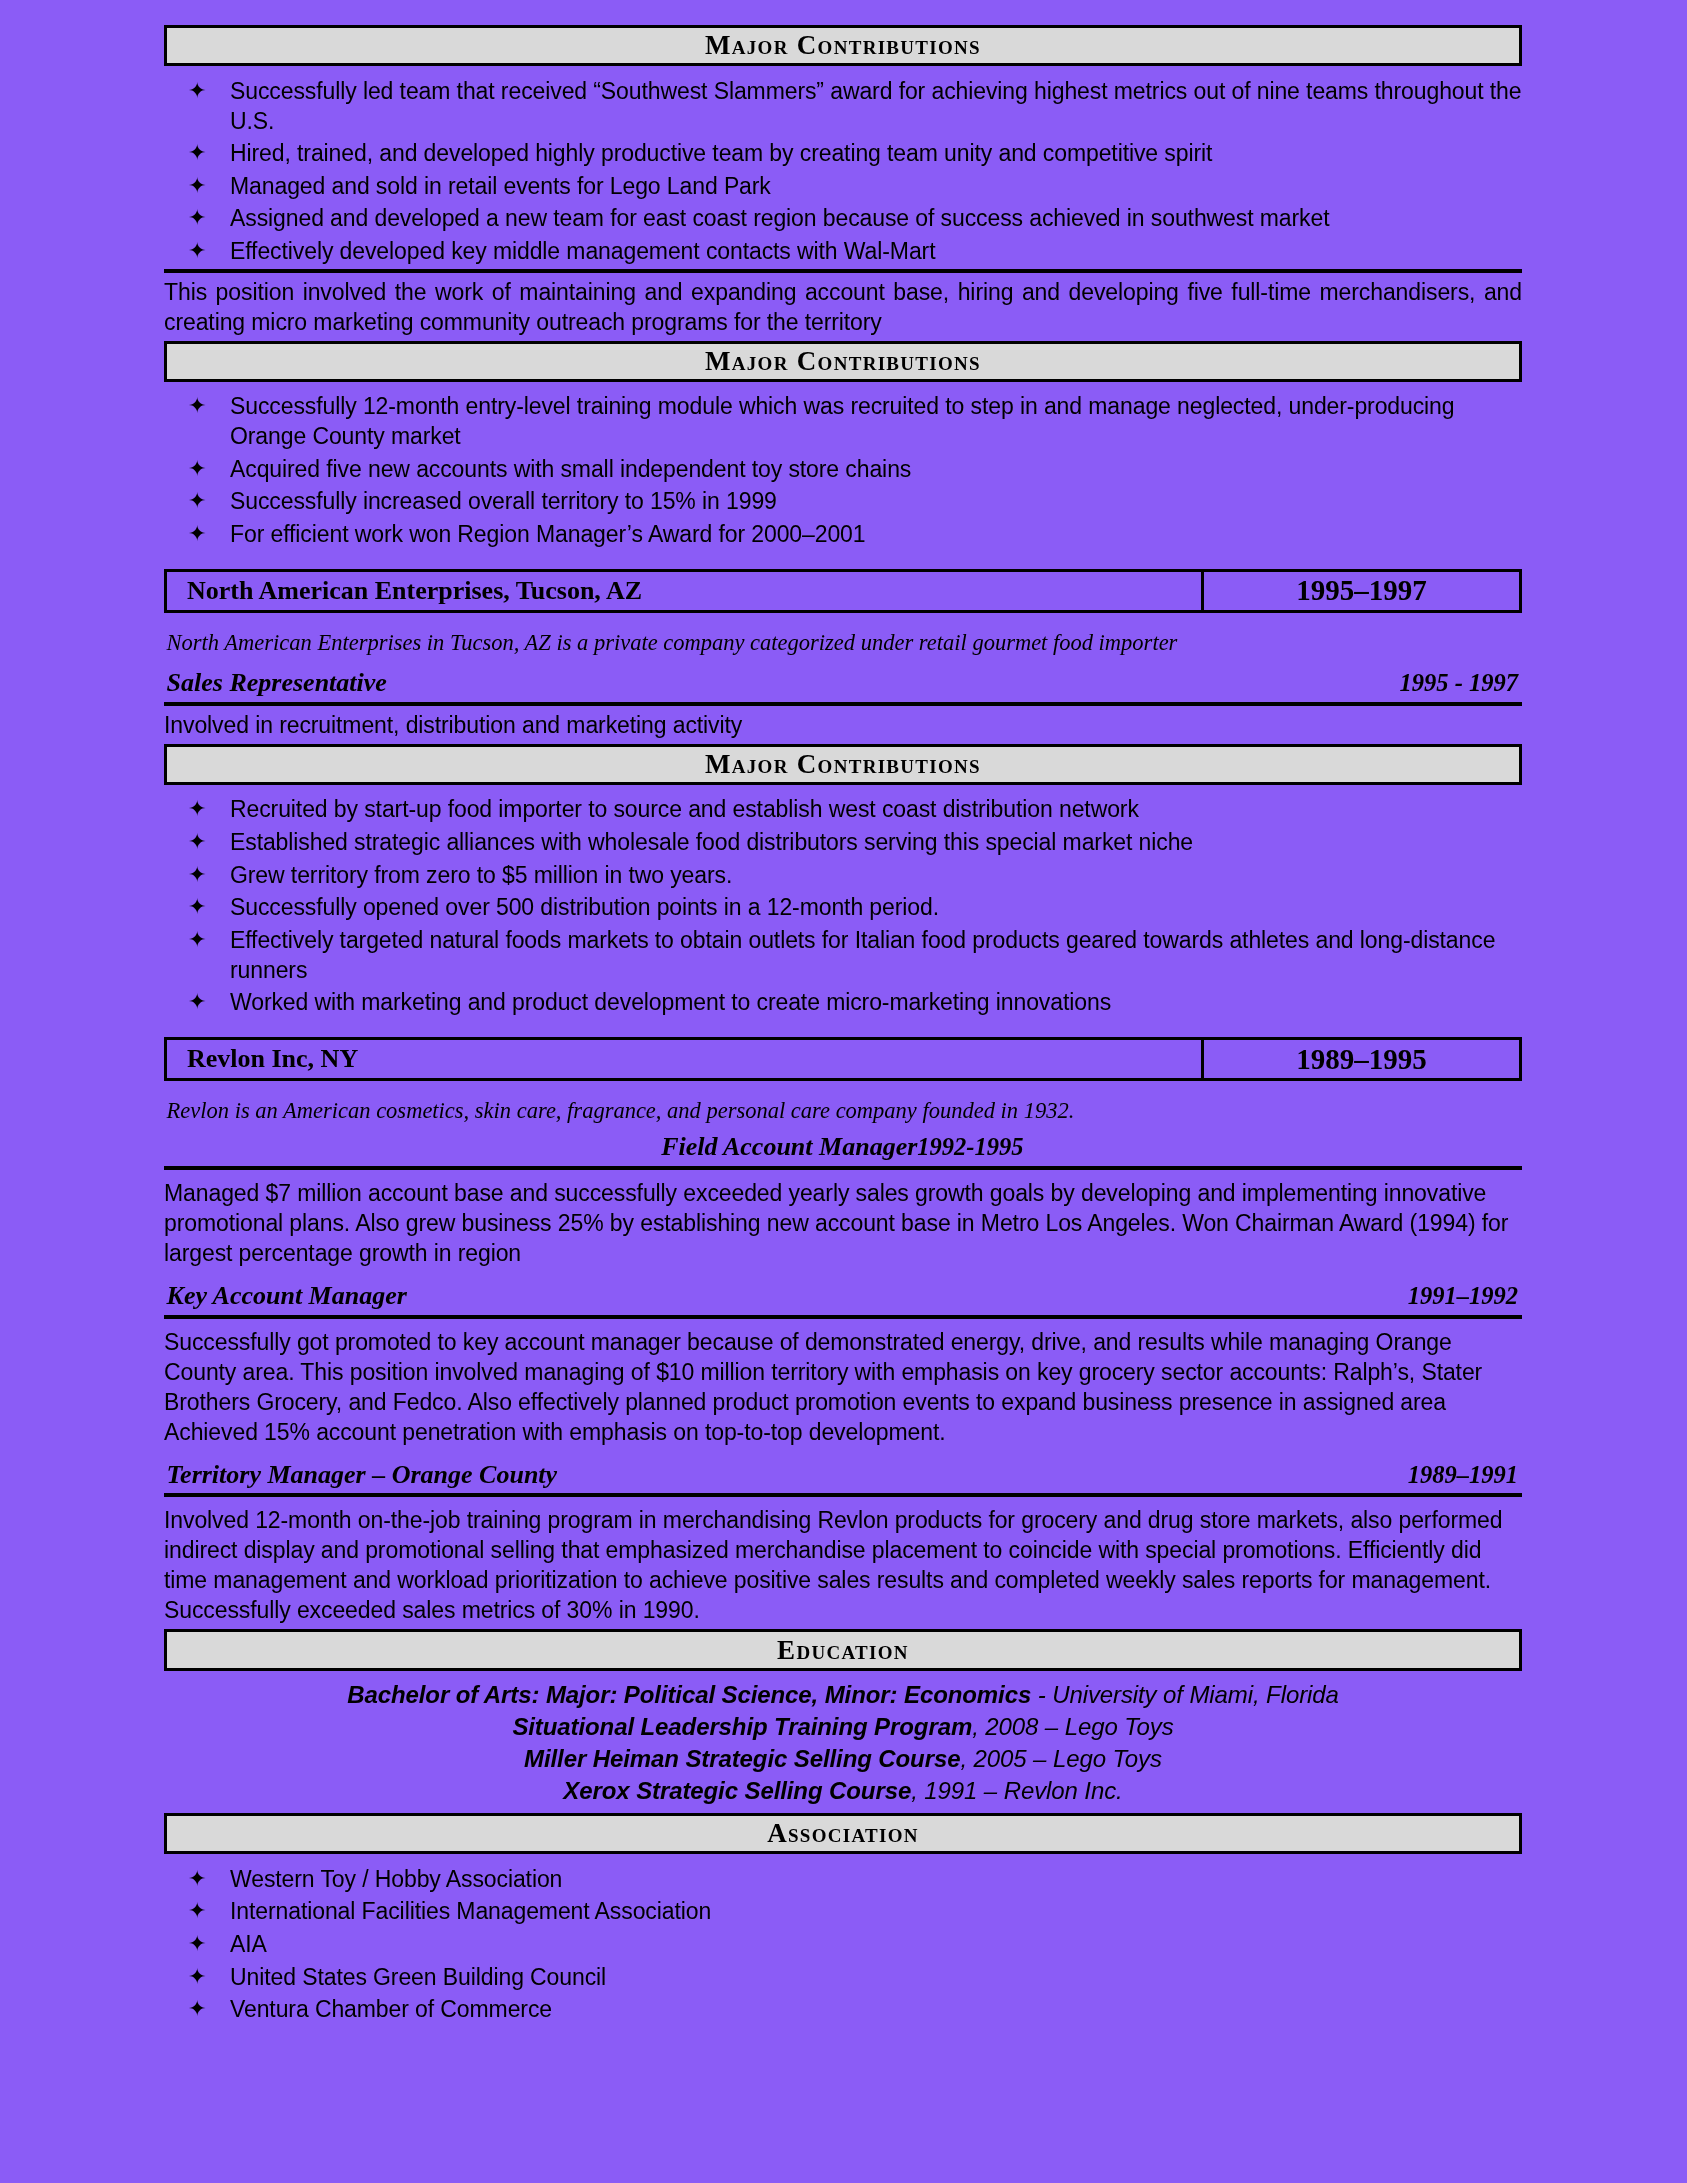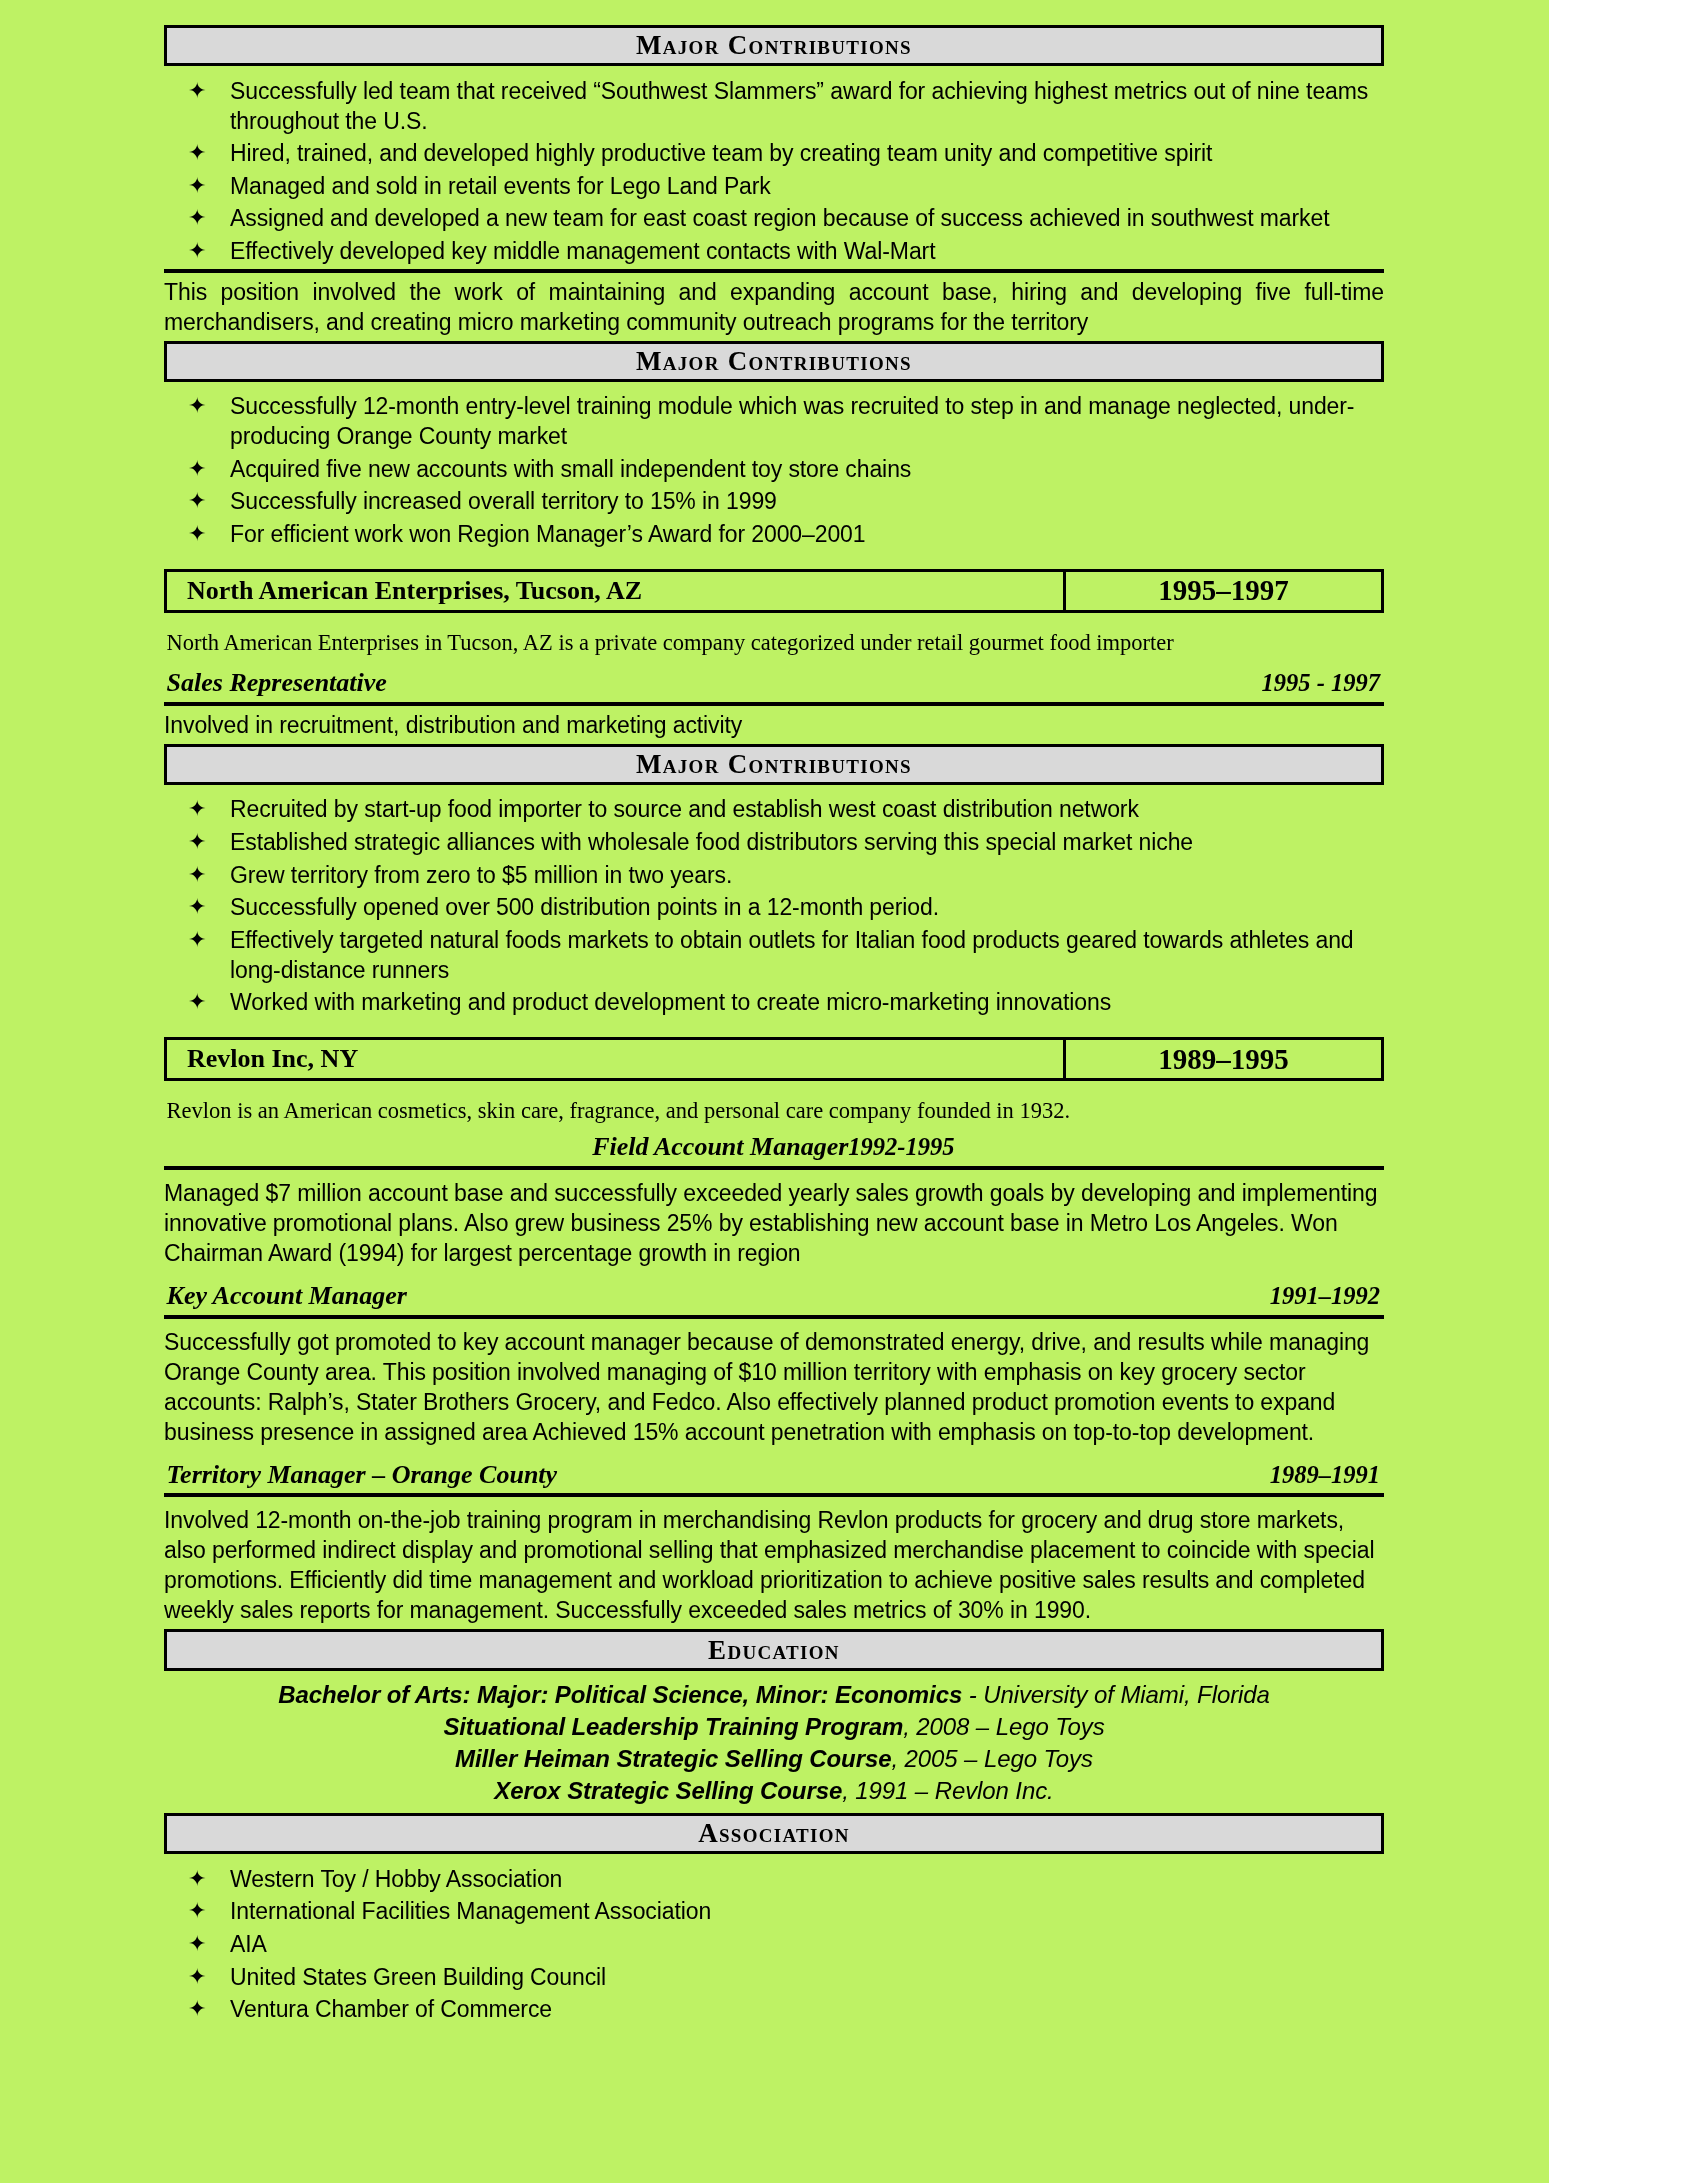--- a/index.html
+++ b/index.html
@@ -1,21 +1,21 @@
 <!DOCTYPE html>
 <html style="font-size:10.6px"><head>
 <meta charset="utf-8">
 <style>
   * { margin: 0; padding: 0; box-sizing: border-box; }
   html, body { background: #ffffff; }
   .page {
     position: relative;
-    width: 1549px;
+    width: 1687px;
     height: 2183px;
-    background: #bef264;
+    background: #8b5cf6;
     color: #000000;
     padding: 25px 165px 0 164px;
     overflow: hidden;
     font-family: "Liberation Sans", sans-serif;
   }
   
   .bar {
     border: 3.3px solid #000000;
     background: #d9d9d9;
     text-align: center;
@@ -100,20 +100,21 @@
     border-left: 3.3px solid #000000;
     display: flex;
     align-items: center;
     justify-content: center;
     font-family: "Liberation Serif", serif;
     font-weight: bold;
     font-size: 29px;
   }
   .companydesc {
     font-family: "Liberation Serif", serif;
+    font-style: italic;
     font-size: 22.5px;
     line-height: 29px;
     margin-top: 14.6px;
     padding-left: 2.6px;
   }
   
   .edu { margin-top: 8px; margin-bottom: 6.6px; font-style: italic; }
   .edu-line {
     text-align: center;
     font-size: 24px;

